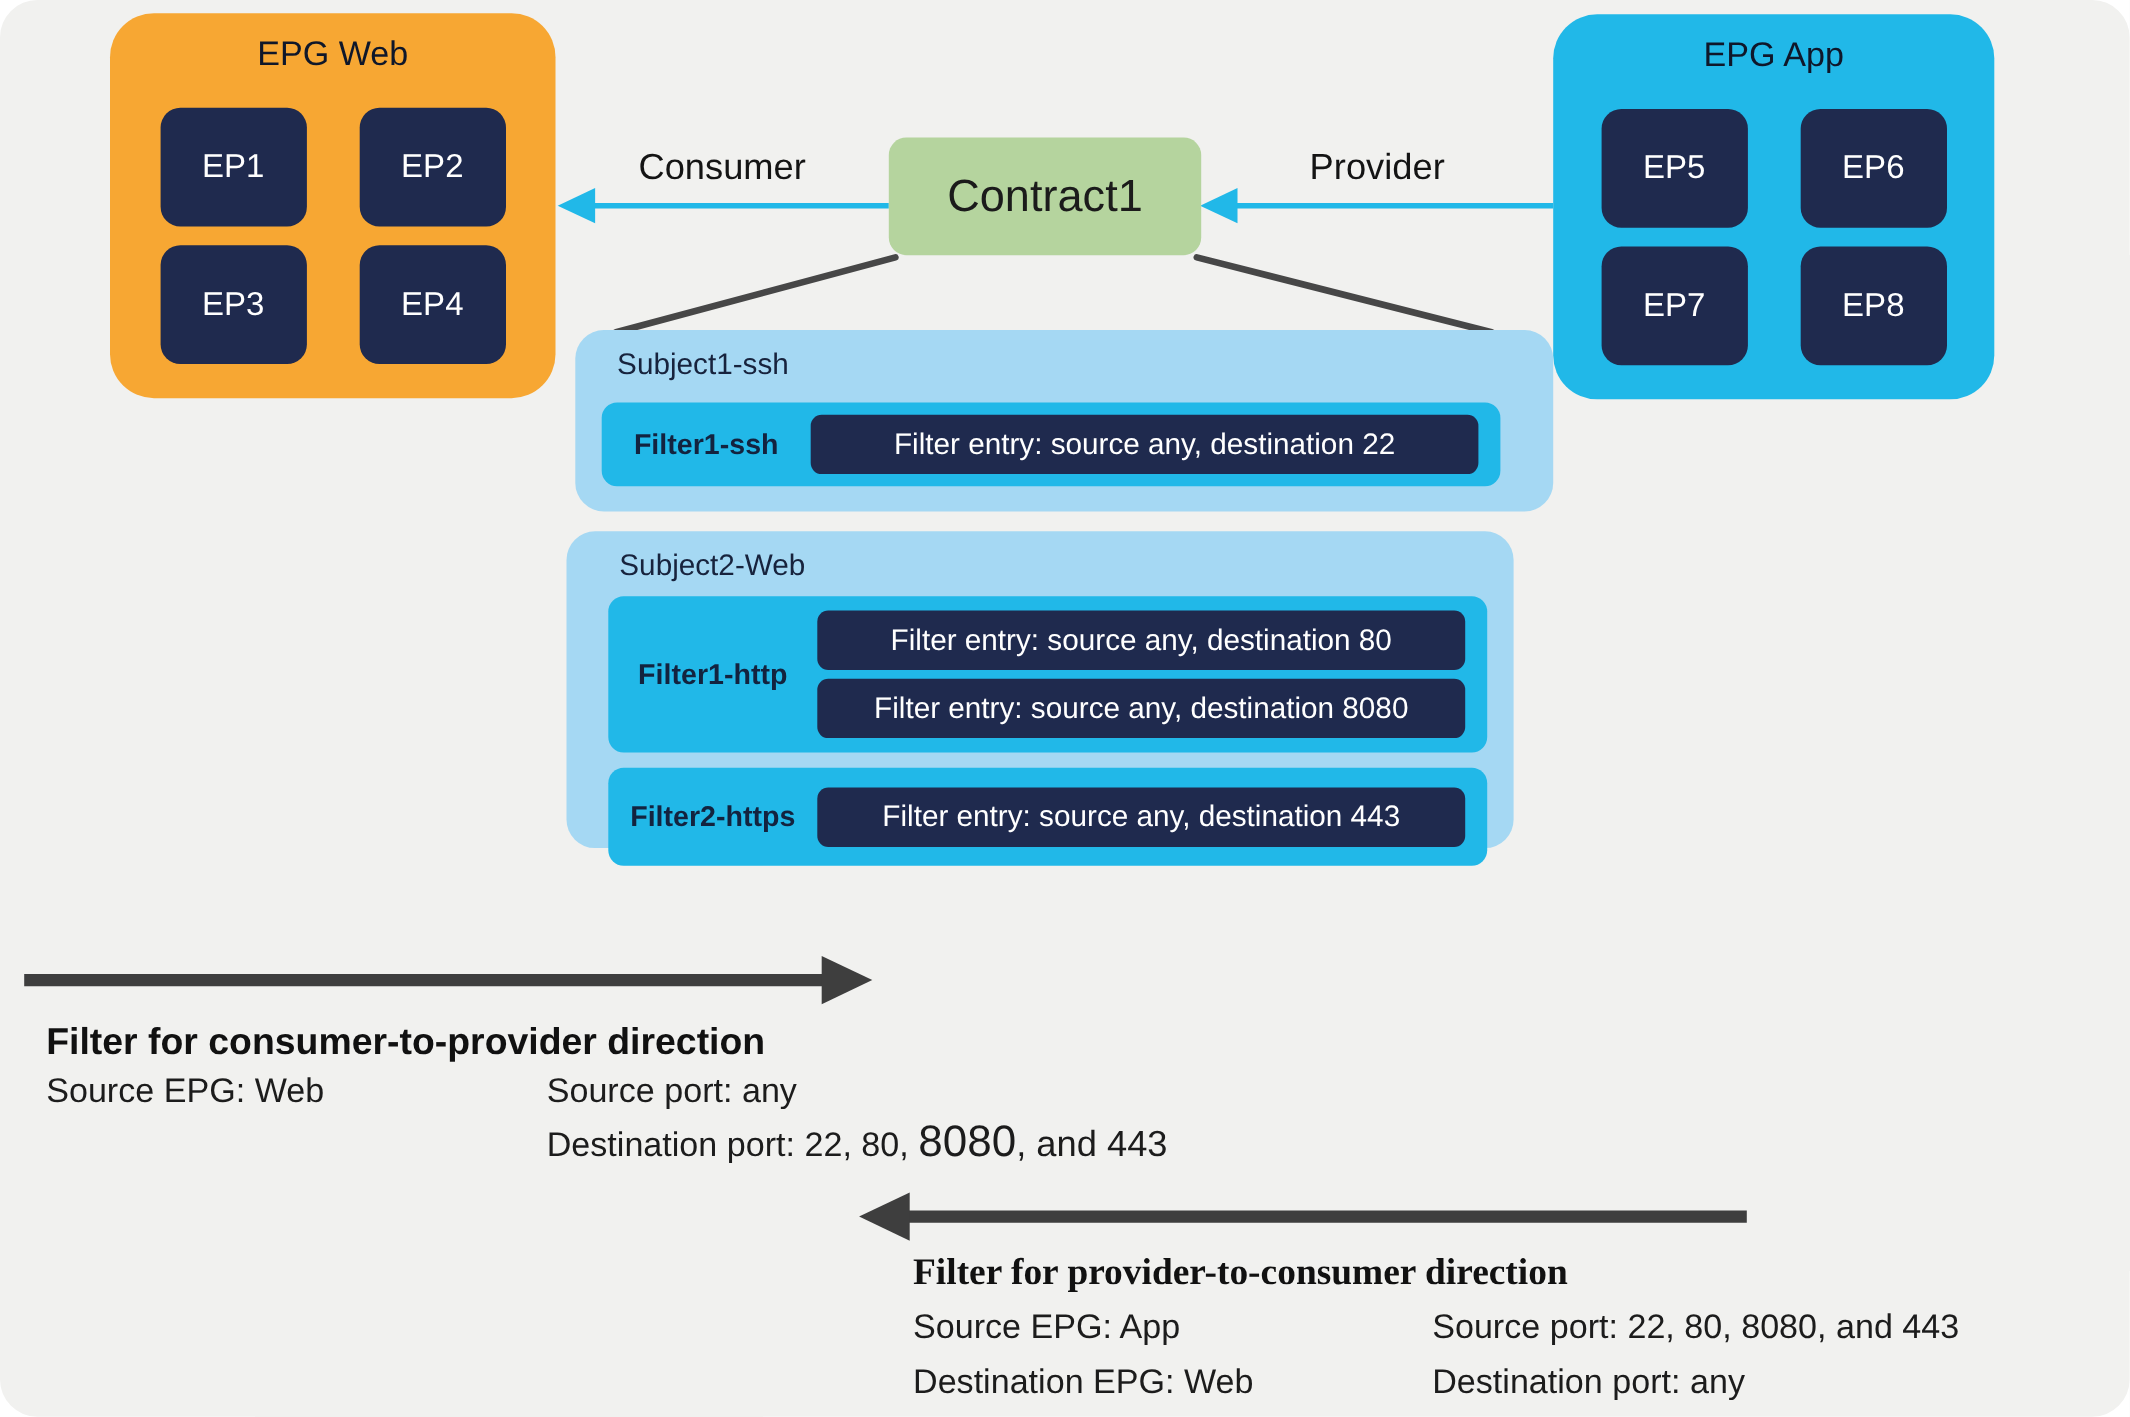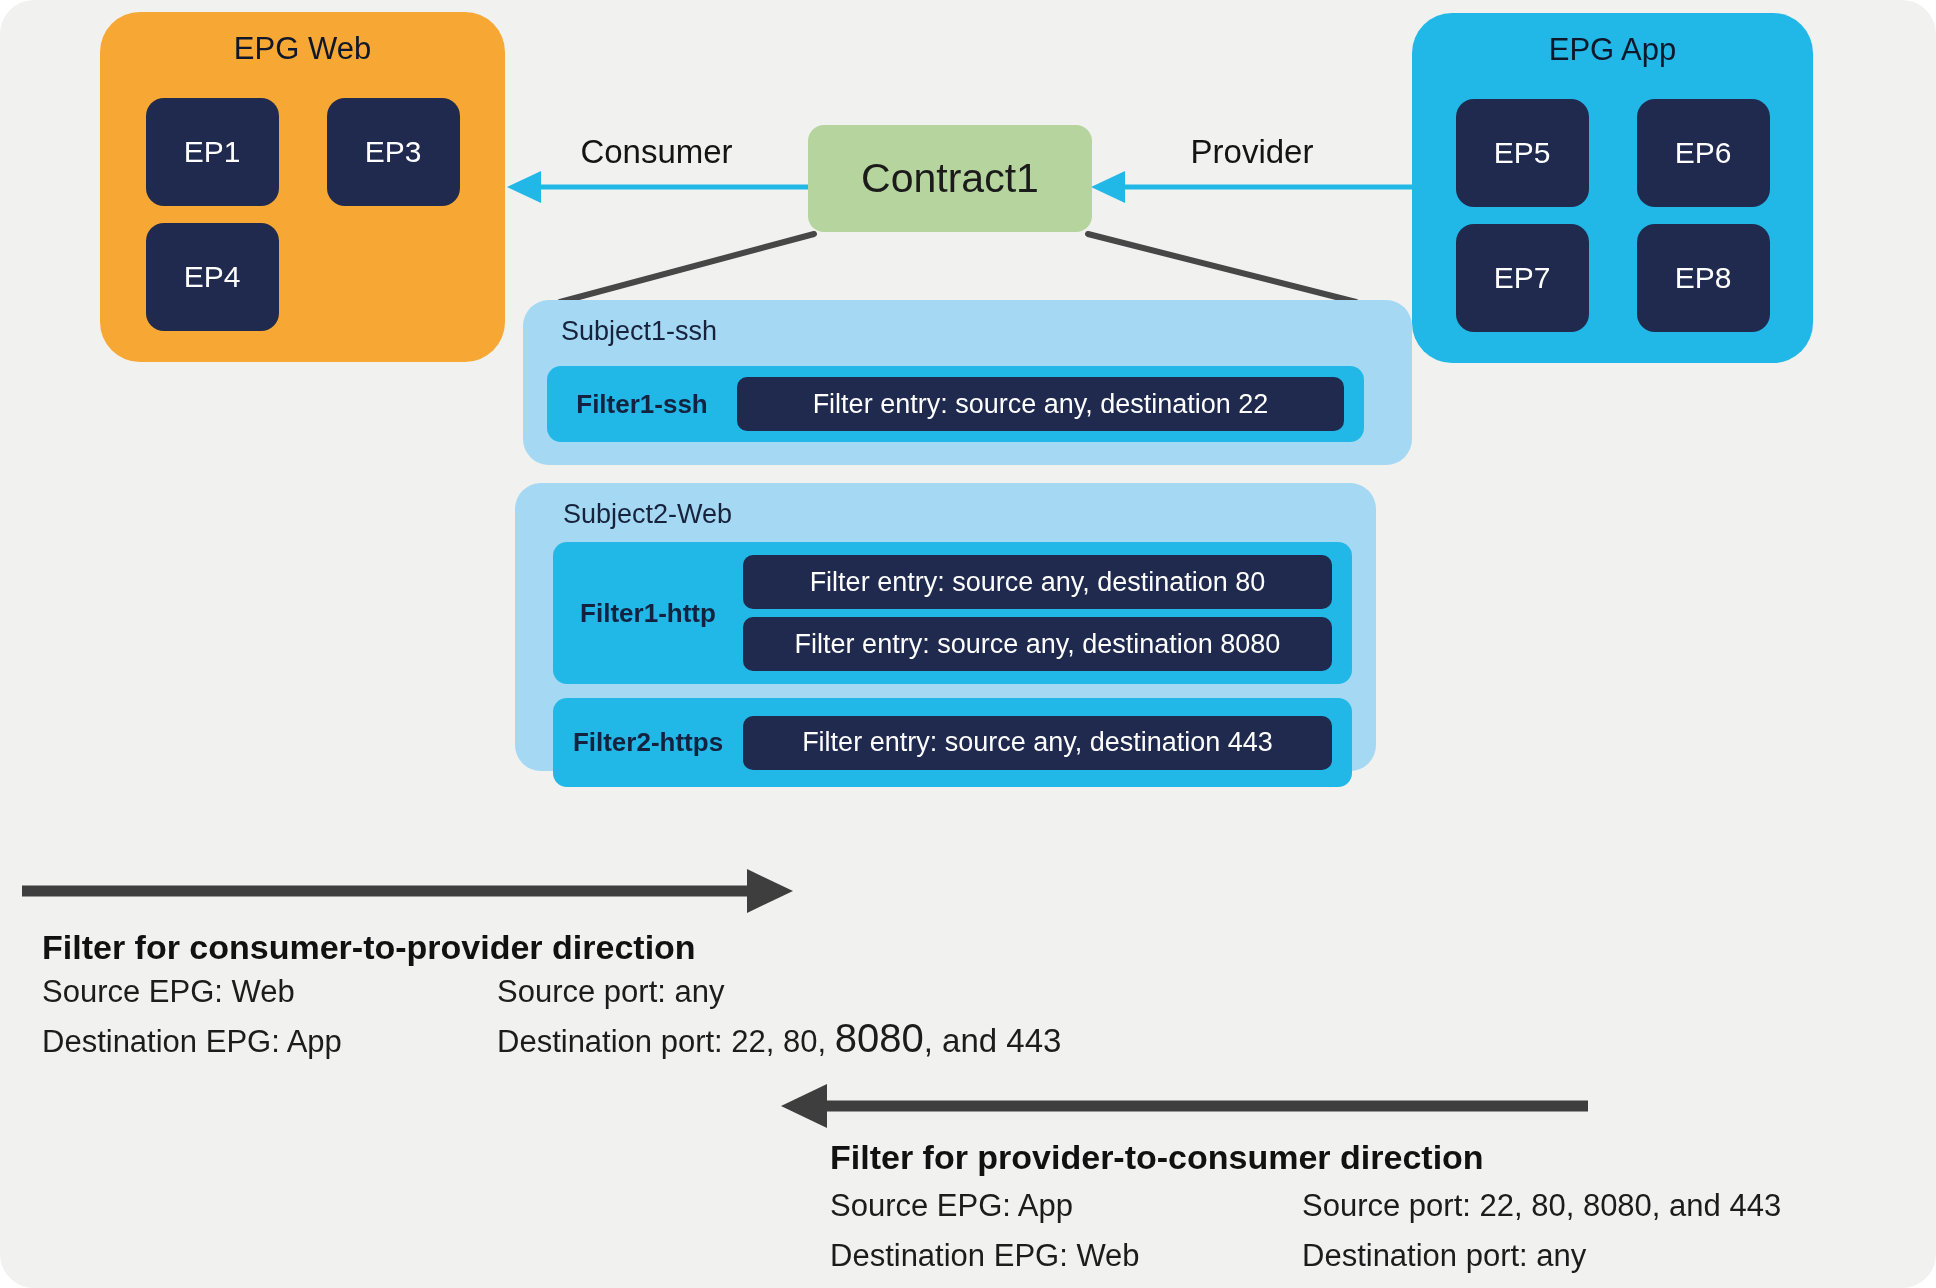--- a/index.html
+++ b/index.html
@@ -42,21 +42,21 @@
   
   .dir-heading{position:absolute;font-size:34px;font-weight:bold;color:#111111;white-space:nowrap;}
   .dir-text{position:absolute;font-size:31px;color:#1c1c1c;white-space:nowrap;}
   .h-c2p{left:42px;top:928px;}
   .c2p-src-epg{left:42px;top:974px;}
   .c2p-dst-epg{left:42px;top:1024px;}
   .c2p-src-port{left:497px;top:974px;}
   .c2p-dst-port{left:497px;top:1016px;}
   .c2p-dst-port .big{font-size:40px;}
   .c2p-dst-port .mid{font-size:33px;}
-  .h-p2c{left:830px;top:1138px;}
+  .h-p2c{left:830px;top:1138px;font-family:Liberation Serif, serif;}
   .p2c-src-epg{left:830px;top:1188px;}
   .p2c-dst-epg{left:830px;top:1238px;}
   .p2c-src-port{left:1302px;top:1188px;}
   .p2c-dst-port{left:1302px;top:1238px;}
 </style>
 </head>
 <body>
 
 <div class="canvas">
 
@@ -70,20 +70,21 @@
     <line x1="22" y1="891" x2="750" y2="891" stroke="#3E3E3E" stroke-width="11"></line>
     <polygon points="793,891 747,869 747,913" fill="#3E3E3E"></polygon>
     <line x1="1588" y1="1106" x2="826" y2="1106" stroke="#3E3E3E" stroke-width="11"></line>
     <polygon points="781,1106 827,1084 827,1128" fill="#3E3E3E"></polygon>
   </svg>
 
   <div class="epg epg-web">
     <div class="epg-title">EPG Web</div>
     <div class="ep-grid">
       <div class="ep">EP1</div>
+      <div class="ep">EP2</div>
       <div class="ep">EP3</div>
       <div class="ep">EP4</div>
     </div>
   </div>
 
   <div class="epg epg-app">
     <div class="epg-title">EPG App</div>
     <div class="ep-grid">
       <div class="ep">EP5</div>
       <div class="ep">EP6</div>
@@ -118,21 +119,20 @@
     <div class="filter filter-https">
       <div class="filter-name">Filter2-https</div>
       <div class="entries">
         <div class="entry">Filter entry: source any, destination 443</div>
       </div>
     </div>
   </div>
 
   <div class="dir-heading h-c2p">Filter for consumer-to-provider direction</div>
   <div class="dir-text c2p-src-epg">Source EPG: Web</div>
-  <div class="dir-text c2p-dst-epg">Destination EPG: App</div>
   <div class="dir-text c2p-src-port">Source port: any</div>
   <div class="dir-text c2p-dst-port"><span>Destination port: 22, 80, </span><span class="big">8080</span><span class="mid">, and 443</span></div>
 
   <div class="dir-heading h-p2c">Filter for provider-to-consumer direction</div>
   <div class="dir-text p2c-src-epg">Source EPG: App</div>
   <div class="dir-text p2c-dst-epg">Destination EPG: Web</div>
   <div class="dir-text p2c-src-port">Source port: 22, 80, 8080, and 443</div>
   <div class="dir-text p2c-dst-port">Destination port: any</div>
 
 </div>

